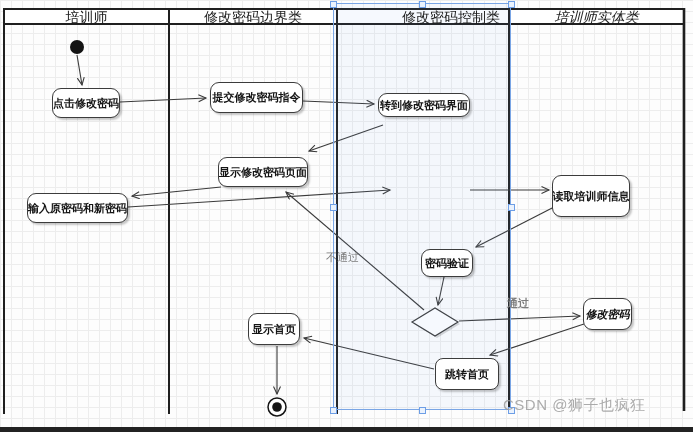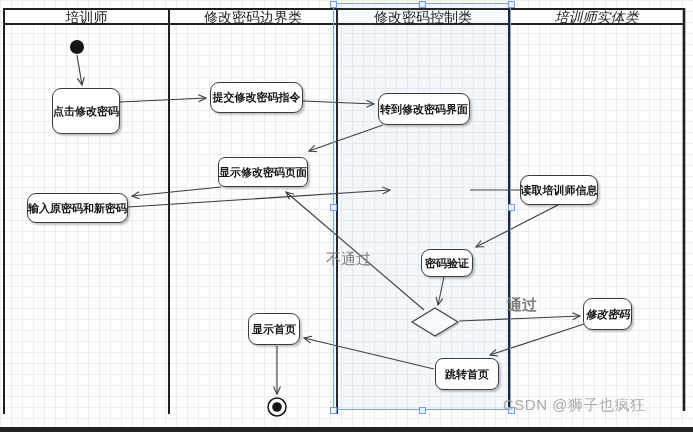--- a/index.html
+++ b/index.html
@@ -19,21 +19,21 @@
     display:flex; align-items:center; justify-content:center;
     font-size:11px; font-weight:bold; color:#141414;
     box-shadow:2px 2px 2px rgba(0,0,0,0.22);
     white-space:nowrap; overflow:hidden;
   }
   .lane-label {
     position:absolute; top:9px; height:29px; line-height:16px;
     text-align:center; font-size:14px; color:#1d1d1d;
   }
   .edge-label {
-    position:absolute; font-size:15px; color:#7d7d7d; white-space:nowrap;
+    position:absolute; font-size:11px; color:#7d7d7d; white-space:nowrap;
   }
   #selection-rect {
     position:absolute; left:333px; top:3px; width:178px; height:407px;
     box-sizing:border-box; border:1.6px solid #79a5e5;
     background:rgba(130,175,240,0.07); pointer-events:none;
   }
   .handle {
     position:absolute; width:7px; height:7px; box-sizing:border-box;
     background:#eaf2fd; border:1.4px solid #6d9ee6;
   }
@@ -104,29 +104,29 @@
   <div class="handle" style="left:418.5px;top:0.5px;"></div>
   <div class="handle" style="left:507.5px;top:0.5px;"></div>
   <div class="handle" style="left:329.5px;top:203.5px;"></div>
   <div class="handle" style="left:507.5px;top:203.5px;"></div>
   <div class="handle" style="left:329.5px;top:406.5px;"></div>
   <div class="handle" style="left:418.5px;top:406.5px;"></div>
   <div class="handle" style="left:507.5px;top:406.5px;"></div>
 
   <div class="lane-label" style="left:4px;width:165px;">培训师</div>
   <div class="lane-label" style="left:169px;width:168px;">修改密码边界类</div>
-  <div class="lane-label" style="left:337px;width:172px;">修改密码控制类</div>
+  <div class="lane-label" style="left:337px;width:172px;padding-left:28px;">修改密码控制类</div>
   <div class="lane-label" style="left:509px;width:175px;font-style:italic;">培训师实体类</div>
 
-  <div class="node" style="left:52px;top:88px;width:68px;height:46px;">点击修改密码</div>
+  <div class="node" style="left:52px;top:88px;width:68px;height:30px;">点击修改密码</div>
   <div class="node" style="left:210px;top:82px;width:93px;height:31px;">提交修改密码指令</div>
-  <div class="node" style="left:378px;top:93px;width:92px;height:32px;">转到修改密码界面</div>
-  <div class="node" style="left:218px;top:157px;width:90px;height:30px;border-radius:7px;">显示修改密码页面</div>
+  <div class="node" style="left:378px;top:93px;width:92px;height:24px;">转到修改密码界面</div>
+  <div class="node" style="left:218px;top:157px;width:90px;height:30px;">显示修改密码页面</div>
   <div class="node" style="left:27px;top:193px;width:101px;height:30px;">输入原密码和新密码</div>
-  <div class="node" style="left:520px;top:175px;width:78px;height:30px;">读取培训师信息</div>
+  <div class="node" style="left:552px;top:175px;width:78px;height:42px;">读取培训师信息</div>
   <div class="node" style="left:421px;top:249px;width:52px;height:28px;">密码验证</div>
   <div class="node" style="left:583px;top:298px;width:49px;height:32px;font-style:italic;">修改密码</div>
   <div class="node" style="left:435px;top:358px;width:64px;height:32px;border-radius:8px;">跳转首页</div>
   <div class="node" style="left:248px;top:313px;width:52px;height:32px;">显示首页</div>
 
   <div class="edge-label" style="left:507px;top:296px;font-weight:bold;">通过</div>
   <div class="edge-label" style="left:326px;top:250px;">不通过</div>
 
   <div id="bottom-bar"></div>
 

